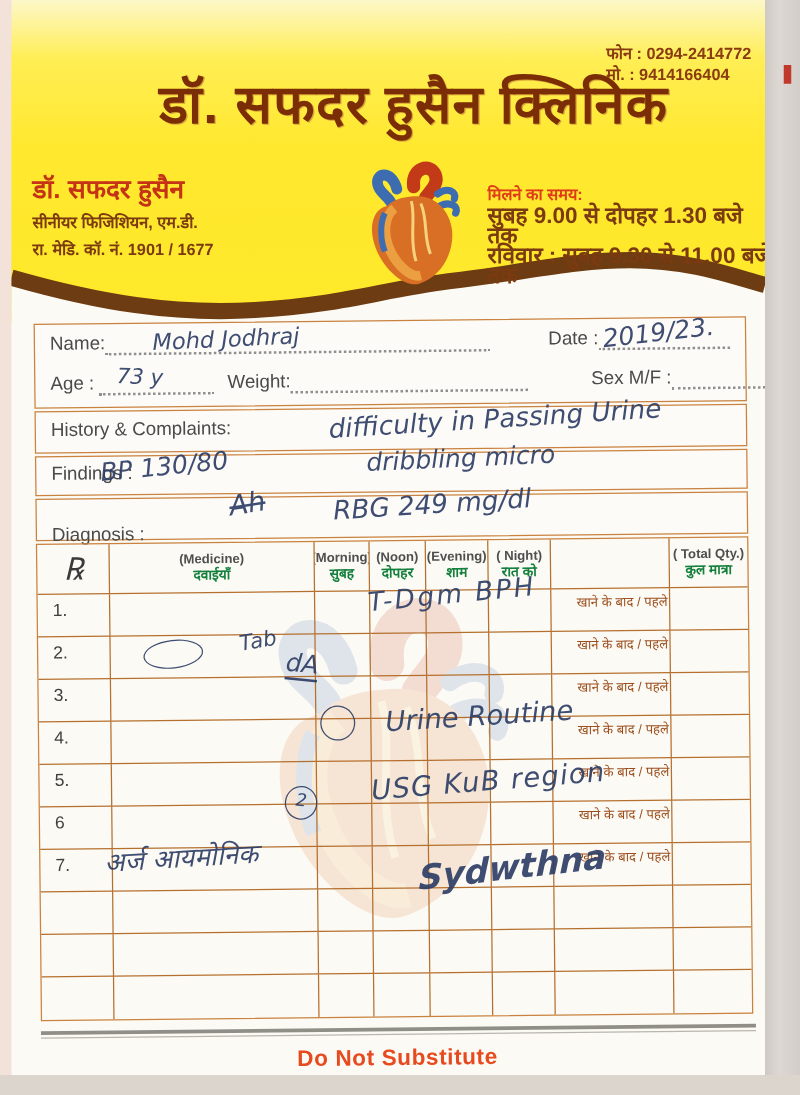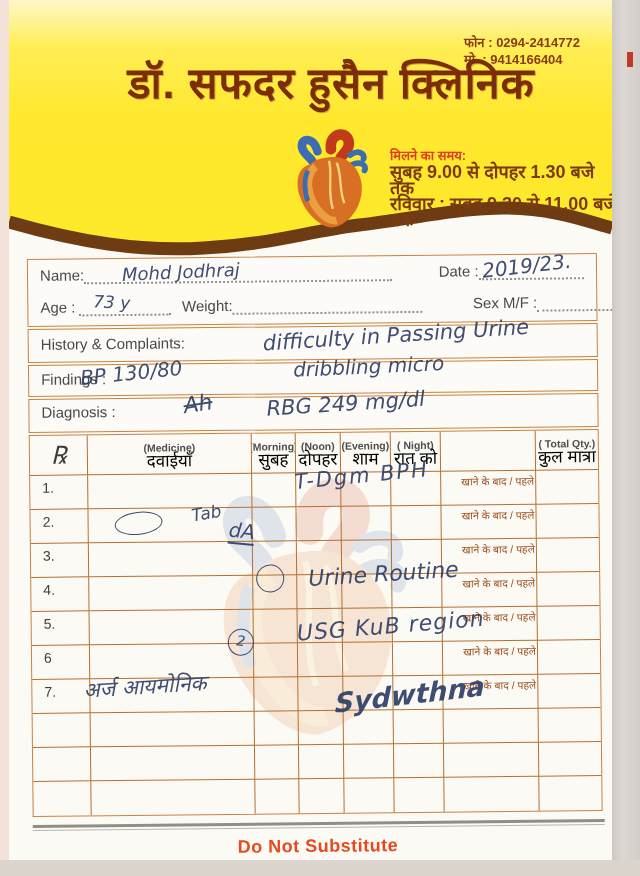--- a/index.html
+++ b/index.html
@@ -10,21 +10,21 @@
   .edge-right{position:absolute;left:612px;top:0;width:28px;height:876px;
     background:linear-gradient(90deg,#cfc9c4,#ddd8d3 40%,#d2cdc8);}
   .edge-bottom{position:absolute;left:0;top:860px;width:640px;height:16px;background:#dcd5cd;}
   .red-speck{position:absolute;left:627px;top:52px;width:6px;height:15px;background:#c0392b;}
   
   .header-band{position:absolute;left:9px;top:0;width:603px;height:260px;
     background:linear-gradient(180deg,#fdf7c8 0%,#ffee55 18%,#ffe82e 45%,#ffe92a 100%);}
   .wave-svg{position:absolute;left:9px;top:192px;width:603px;height:68px;}
   .paper-body{position:absolute;left:9px;top:258px;width:603px;height:604px;background:#fcfaf4;}
   
-  .phones{position:absolute;right:60px;top:34px;text-align:left;line-height:17px;
+  .phones{position:absolute;right:39px;top:34px;text-align:left;line-height:17px;
     font-size:13px;font-weight:bold;color:#8a3c10;}
   .clinic-title{position:absolute;left:36px;top:52px;width:590px;text-align:center;
     font-size:43px;font-weight:800;color:#7b2d06;letter-spacing:1px;
     text-shadow:1px 1px 0 #d8a53a;}
   .address{position:absolute;left:20px;top:110px;width:580px;text-align:center;
     font-size:16px;font-weight:bold;color:#7b2d06;}
   .doc-block{position:absolute;left:26px;top:136px;width:250px;}
   .doc-name{font-size:21px;font-weight:800;color:#c43315;}
   .doc-sub{font-size:13px;font-weight:bold;color:#7b3a10;margin-top:4px;}
   .timings{position:absolute;left:390px;top:148px;width:230px;line-height:16px;}
@@ -41,21 +41,21 @@
   
   .rx-table{position:absolute;left:0;top:176px;width:568px;border:1.5px solid #c9823f;background:transparent;}
   .thead,.trow{display:grid;grid-template-columns:58px 164px 44px 45px 50px 50px 95px 62px;}
   .thead{height:40px;}
   .trow{height:34px;}
   .thead>div,.trow>div{border-right:1px solid #b5702f;border-bottom:1px solid #b5702f;overflow:hidden;}
   .thead>div:last-child,.trow>div:last-child{border-right:none;}
   .trow:last-child>div{border-bottom:none;}
   .hcell{display:flex;flex-direction:column;align-items:center;justify-content:center;line-height:13px;}
   .hc-en{font-size:10.5px;font-weight:bold;color:#4f4f4f;}
-  .hc-hi{font-size:17px;color:#000000;}
+  .hc-hi{font-size:11px;color:#15803d;font-weight:bold;}
   .rx-sym{font-family:"DejaVu Serif",serif;font-style:italic;font-size:25px;color:#3a3a3a;}
   .num-cell{font-size:14px;color:#3f3f3f;padding:4px 0 0 12px;}
   .note-cell{font-size:10.5px;color:#9c4f1e;padding:3px 0 0 19px;text-align:center;}
   
   .foot-line{position:absolute;left:0;top:566px;width:572px;height:3px;background:#8f8f88;}
   .foot-line2{position:absolute;left:0;top:571px;width:572px;height:1px;background:#b8b6ae;}
   .dns{position:absolute;left:0;top:580px;width:570px;text-align:center;
     font-size:18px;font-weight:800;color:#e64a1e;letter-spacing:0.5px;}
   
   .hw{position:absolute;font-family:"DejaVu Sans",sans-serif;font-style:italic;
@@ -112,20 +112,25 @@
     <path d="M0 30 C70 50 130 60 195 56 C265 52 295 40 350 33 C410 26 450 16 495 16 C545 16 580 30 603 36" stroke="#6d3c12" stroke-width="13" fill="none"></path>
   </svg>
 
   <div class="phones">
     <div>फोन : 0294-2414772</div>
     <div>मो. :  9414166404</div>
   </div>
 
   <div class="clinic-title">डॉ. सफदर हुसैन क्लिनिक</div>
 
+  <div class="doc-block">
+    <div class="doc-name">डॉ. सफदर हुसैन</div>
+    <div class="doc-sub">सीनीयर फिजिशियन, एम.डी.</div>
+    <div class="doc-sub">रा. मेडि. कॉ. नं. 1901 / 1677</div>
+  </div>
 
   <svg class="heart-header" viewBox="0 0 100 112">
       <use href="#heart-sym"></use>
     </svg>
 
   <div class="timings">
     <div class="tim-head">मिलने का समय:</div>
     <div class="tim-line">सुबह 9.00 से दोपहर 1.30 बजे तक</div>
     <div class="tim-line">रविवार : सुबह 9.30 से 11.00 बजे तक</div>
   </div>
@@ -150,21 +155,21 @@
 
     <div class="fbox" style="top:70px;height:32px;">
       <div class="fline" style="top:6px;"><span class="lbl">History &amp; Complaints:</span></div>
     </div>
 
     <div class="fbox" style="top:106px;height:30px;">
       <div class="fline" style="top:5px;"><span class="lbl">Findings :</span></div>
     </div>
 
     <div class="fbox" style="top:140px;height:32px;">
-      <div class="fline" style="top:4px;"><span class="lbl">Diagnosis :</span></div>
+      <div class="fline" style="top:20px;"><span class="lbl">Diagnosis :</span></div>
     </div>
 
     <div class="rx-table">
       <div class="thead">
         <div class="hcell">
             <span class="rx-sym">℞</span>
           </div>
         <div class="hcell">
           <span class="hc-en">(Medicine)</span>
           <span class="hc-hi">दवाईयाँ</span>

